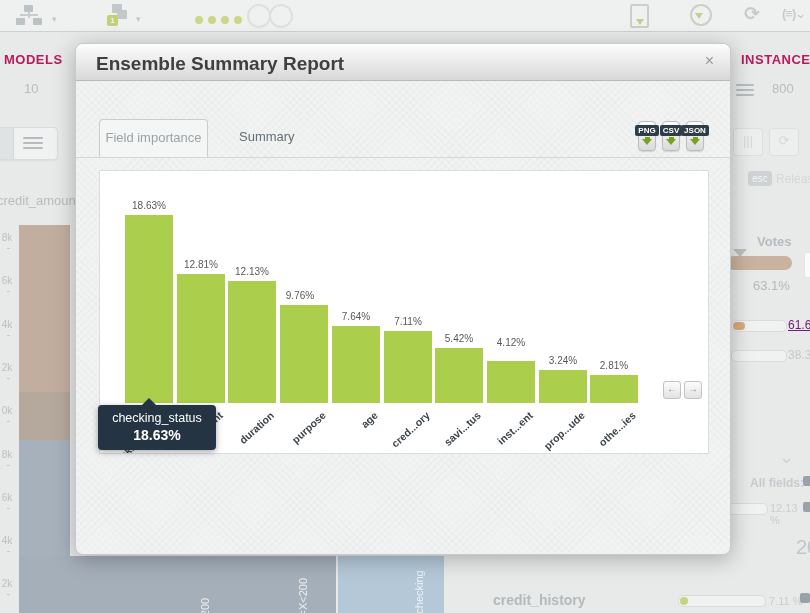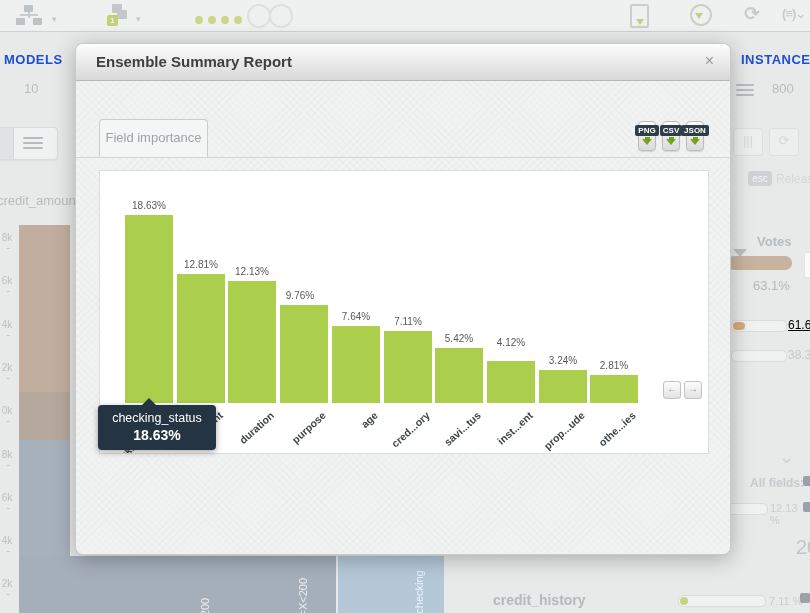--- a/index.html
+++ b/index.html
@@ -20,21 +20,21 @@
   .caret{position:absolute;top:14px;font-size:9px;color:#c3c8ca;}
   .dots{position:absolute;left:195px;top:16px;display:flex;gap:5px;}
   .dots i{width:8px;height:8px;border-radius:50%;background:#ccd687;}
   .tb-right{position:absolute;top:4px;height:24px;color:#c6cdc6;}
   .clip-ic{width:15px;height:20px;border:2px solid #c9d0c8;border-radius:2px;position:relative;}
   .gdown{position:absolute;width:0;height:0;border:4px solid transparent;border-top:6px solid #c3cf8a;}
   .circ-ic{width:18px;height:18px;border:2px solid #c9d0c8;border-radius:50%;position:relative;}
   .refresh-ic{font-size:19px;color:#c6cdc6;font-weight:bold;}
   .listp-ic{font-size:13px;color:#c6cdc6;font-weight:bold;letter-spacing:-1px;}
 
-  .panel-head{font-size:13px;font-weight:bold;color:#1d4ed8;letter-spacing:.5px;}
+  .panel-head{font-size:13px;font-weight:bold;color:#be185d;letter-spacing:.5px;}
   .muted{color:#b7bdbf;}
   .seg{position:absolute;left:-14px;top:127px;width:70px;height:31px;background:#f0f1f1;border:1px solid #dadcdc;border-radius:4px;box-shadow:0 1px 2px rgba(0,0,0,.05);}
   .seg .sel{position:absolute;left:0;top:0;width:26px;height:31px;background:#e0e3e3;border-right:1px solid #d7d9d9;border-radius:4px 0 0 4px;}
   .hamb{position:absolute;width:20px;height:12px;}
   .hamb i{display:block;height:2px;background:#b6bcbf;margin-bottom:3px;border-radius:1px;}
 
   .yticks span{position:absolute;width:14px;text-align:center;font-size:10px;color:#bcc1c4;}
   .yticks span::after{content:"";display:inline-block;width:3px;border-top:1px solid #c4c9cb;margin-left:2px;vertical-align:3px;}
 
   .bigbar-tan{position:absolute;left:19px;top:225px;width:51px;height:167px;background:#c1ae9f;}
@@ -54,21 +54,21 @@
   .pill .fill{position:absolute;left:1px;top:1px;height:8px;border-radius:4px;}
   .sq-toggle{position:absolute;width:10px;height:10px;background:#9aa2a9;border-radius:2px;}
   .mini-drop{position:absolute;left:804px;top:252px;width:6px;height:24px;background:#fbfbfb;border:1px solid #e2e3e3;border-radius:3px 0 0 3px;}
   .chev{position:absolute;left:779px;top:452px;width:26px;height:12px;color:#ccd1d3;font-size:18px;line-height:10px;}
 
   
   .modal{position:absolute;left:75px;top:43px;width:656px;height:512px;border-radius:8px;background:#f1f2f2;
     background-image:repeating-linear-gradient(45deg,rgba(0,0,0,.02) 0 1px,transparent 1px 5px),repeating-linear-gradient(-45deg,rgba(0,0,0,.02) 0 1px,transparent 1px 5px);
     box-shadow:0 4px 22px rgba(0,0,0,.28);border:1px solid #c9c9c9;box-sizing:border-box;}
   .m-header{position:absolute;left:0;top:0;right:0;height:36px;background:linear-gradient(#fdfdfd,#d8d8d8);border-bottom:1px solid #b9b9b9;border-radius:7px 7px 0 0;}
-  .m-title{position:absolute;left:20px;top:9px;font-size:15px;font-weight:bold;color:#3f3f3f;}
+  .m-title{position:absolute;left:20px;top:9px;font-size:19px;font-weight:bold;color:#3f3f3f;}
   .m-x{position:absolute;right:16px;top:8px;font-size:16px;color:#949ba0;cursor:default;}
 
   .tabbar{position:absolute;left:0;top:75px;right:0;height:38px;border-bottom:1px solid #d4d5d5;}
   .tab-active{position:absolute;left:23px;top:0;width:109px;height:38px;background:#f4f5f5;border:1px solid #cccccc;border-bottom:1px solid #f4f5f5;border-radius:4px 4px 0 0;box-sizing:border-box;font-size:13px;color:#9aa4a9;text-align:center;line-height:36px;}
   .tab-plain{position:absolute;left:153px;top:0;height:38px;font-size:13px;color:#667077;line-height:36px;padding:0 10px;}
 
   .downloads{position:absolute;right:26px;top:77px;display:flex;gap:6px;}
   .dl-btn{width:18px;height:30px;background:linear-gradient(#fdfdfd,#dadada);border:1px solid #bcbcbc;border-radius:4px;box-shadow:0 1px 1px rgba(0,0,0,.12);display:flex;flex-direction:column;align-items:center;padding-top:3px;box-sizing:border-box;}
   .dl-badge{background:#2d3d49;color:#fff;font-size:8px;font-weight:bold;border-radius:2px;padding:1px 3px;line-height:9px;}
   .dl-stem{width:5px;height:3px;background:#74a31e;margin-top:1px;}
@@ -182,39 +182,40 @@
   <div class="esc-badge">esc</div>
   <div class="abs" style="left:776px;top:172px;font-size:12px;color:#d4d8da;">Release</div>
   <div class="abs" style="left:757px;top:234px;font-size:13px;font-weight:bold;color:#b6bcbf;">Votes</div>
   <div class="tri-down" style="left:733px;top:249px;"></div>
   <div class="pill-big"></div>
   <div class="mini-drop"></div>
   <div class="abs" style="left:753px;top:278px;font-size:13px;color:#b4b9bb;">63.1%</div>
   <div class="pill" style="left:731px;top:320px;width:54px;">
       <span class="fill" style="width:12px;background:#d9ab7d;"></span>
     </div>
-  <div class="abs" style="left:788px;top:318px;font-size:12px;color:#000000;text-decoration:underline;">61.6</div>
+  <div class="abs" style="left:788px;top:318px;font-size:12px;color:#701a75;text-decoration:underline;">61.6</div>
   <div class="pill" style="left:731px;top:350px;width:54px;"></div>
   <div class="abs" style="left:788px;top:348px;font-size:12px;color:#c3c9cc;">38.3</div>
   <div class="chev">⌄</div>
   <div class="abs" style="left:750px;top:476px;font-size:12px;font-weight:bold;color:#c6cbcd;">All fields:</div>
   <div class="sq-toggle" style="left:803px;top:476px;"></div>
   <div class="pill" style="left:726px;top:503px;width:40px;"></div>
   <div class="abs" style="left:770px;top:502px;font-size:11px;color:#c9ced0;">12.13 %</div>
   <div class="sq-toggle" style="left:803px;top:502px;"></div>
   <div class="abs" style="left:796px;top:536px;font-size:20px;color:#c0c7ca;">20</div>
 
   <div class="modal">
     <div class="m-header">
       <div class="m-title">Ensemble Summary Report</div>
       <div class="m-x">×</div>
     </div>
 
     <div class="tabbar">
       <div class="tab-active">Field importance</div>
+      <div class="tab-plain">Summary</div>
     </div>
 
     <div class="downloads" id="downloads">
         <div class="dl-btn">
           <div class="dl-badge">PNG</div>
           <div class="dl-stem"></div>
           <div class="dl-tri"></div>
         </div>
         <div class="dl-btn">
           <div class="dl-badge">CSV</div>

